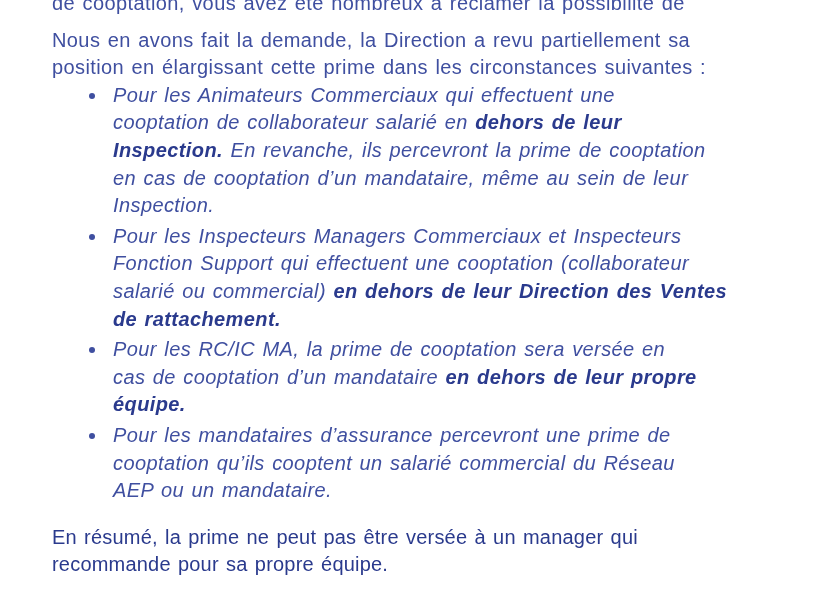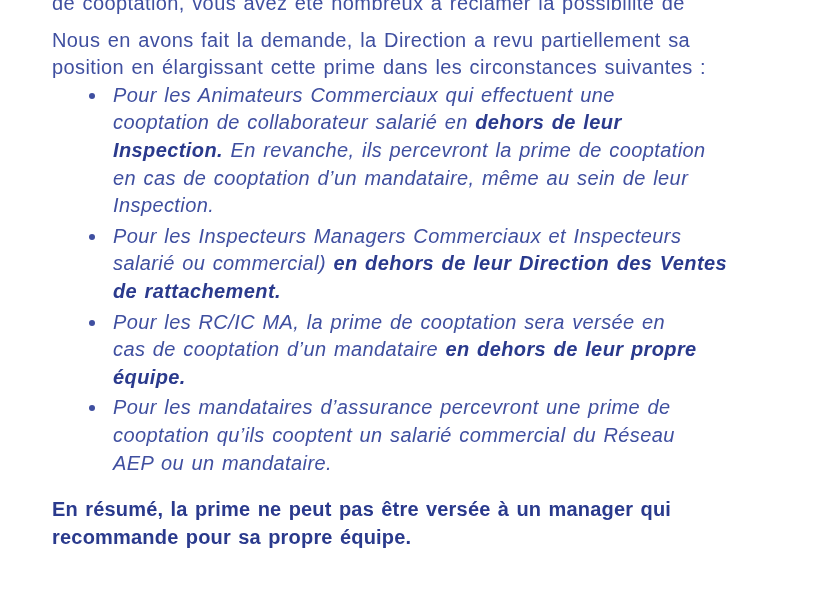--- a/index.html
+++ b/index.html
@@ -19,21 +19,21 @@
   .para.bullet{display:flex;margin-bottom:3px;padding-left:36px;font-style:italic;}
   .dot{flex:none;width:25px;position:relative;}
   .dot i{
     position:absolute;left:1px;top:11px;width:6px;height:6px;
     border-radius:50%;background:var(--body-color,#3F4FA0);
   }
   .lines{min-width:0;}
   .line{white-space:pre;}
   .b{font-weight:bold;color:var(--bold-color,#2A3A8D);}
   .para.summary{margin-top:19px;margin-bottom:0;}
-  .para.summary .line span{font-weight:bold;color:var(--bold-color,#2A3A8D);letter-spacing:0.2px;}
+  .para.summary .line span{font-weight:normal;color:var(--bold-color,#2A3A8D);letter-spacing:0.2px;}
 </style>
 </head>
 <body style="background: rgb(255, 255, 255);">
 
 <div class="doc">
     <div class="para paragraph">
       <div class="lines">
         <div class="line"><span>de cooptation, vous avez été nombreux à réclamer la possibilité de</span></div>
       </div>
     </div>
@@ -54,20 +54,21 @@
         <div class="line"><span>en cas de cooptation d’un mandataire, même au sein de leur</span></div>
         <div class="line"><span>Inspection.</span></div>
       </div>
     </div>
     <div class="para bullet">
       <span class="dot">
         <i></i>
       </span>
       <div class="lines">
         <div class="line"><span>Pour les Inspecteurs Managers Commerciaux et Inspecteurs</span></div>
+        <div class="line"><span>Fonction Support qui effectuent une cooptation (collaborateur</span></div>
         <div class="line"><span>salarié ou commercial) </span><span class="b">en dehors de leur Direction des Ventes</span></div>
         <div class="line"><span class="b">de rattachement.</span></div>
       </div>
     </div>
     <div class="para bullet">
       <span class="dot">
         <i></i>
       </span>
       <div class="lines">
         <div class="line"><span>Pour les RC/IC MA, la prime de cooptation sera versée en</span></div>

